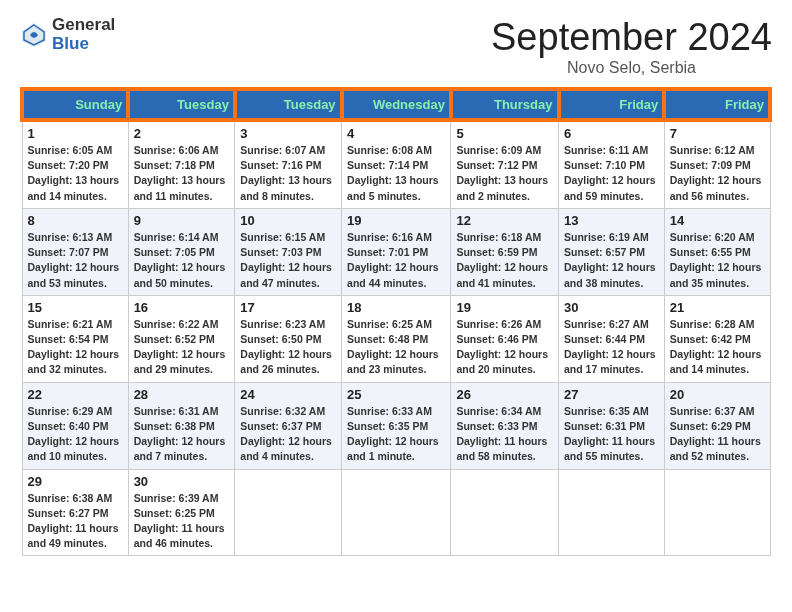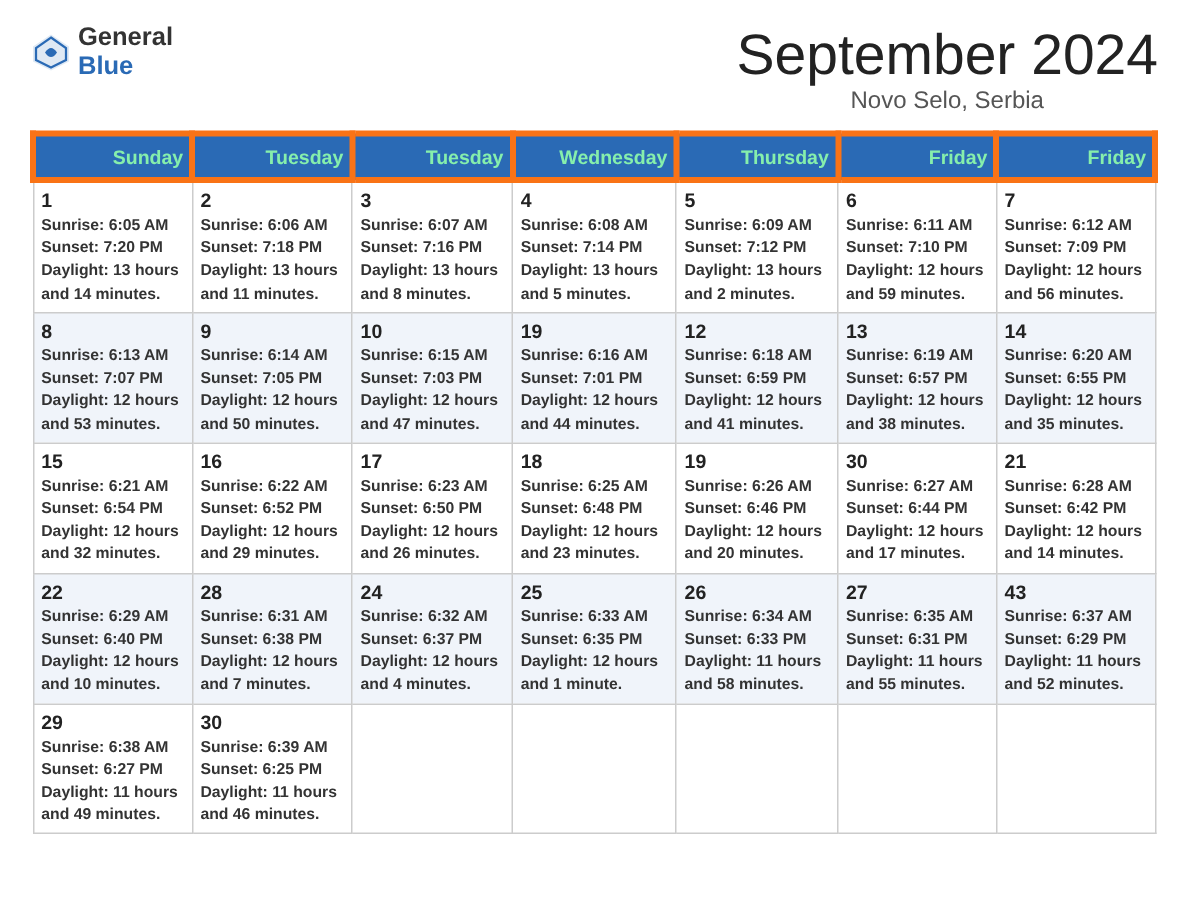--- a/index.html
+++ b/index.html
@@ -246,21 +246,21 @@
           </td>
           <td>
             <span class="day-num">26</span>
             <div class="day-info">Sunrise: 6:34 AM<br>Sunset: 6:33 PM<br>Daylight: 11 hours<br>and 58 minutes.</div>
           </td>
           <td>
             <span class="day-num">27</span>
             <div class="day-info">Sunrise: 6:35 AM<br>Sunset: 6:31 PM<br>Daylight: 11 hours<br>and 55 minutes.</div>
           </td>
           <td>
-            <span class="day-num">43</span>
+            <span class="day-num">20</span>
             <div class="day-info">Sunrise: 6:37 AM<br>Sunset: 6:29 PM<br>Daylight: 11 hours<br>and 52 minutes.</div>
           </td>
         </tr>
         <tr>
           <td>
             <span class="day-num">29</span>
             <div class="day-info">Sunrise: 6:38 AM<br>Sunset: 6:27 PM<br>Daylight: 11 hours<br>and 49 minutes.</div>
           </td>
           <td>
             <span class="day-num">30</span>

